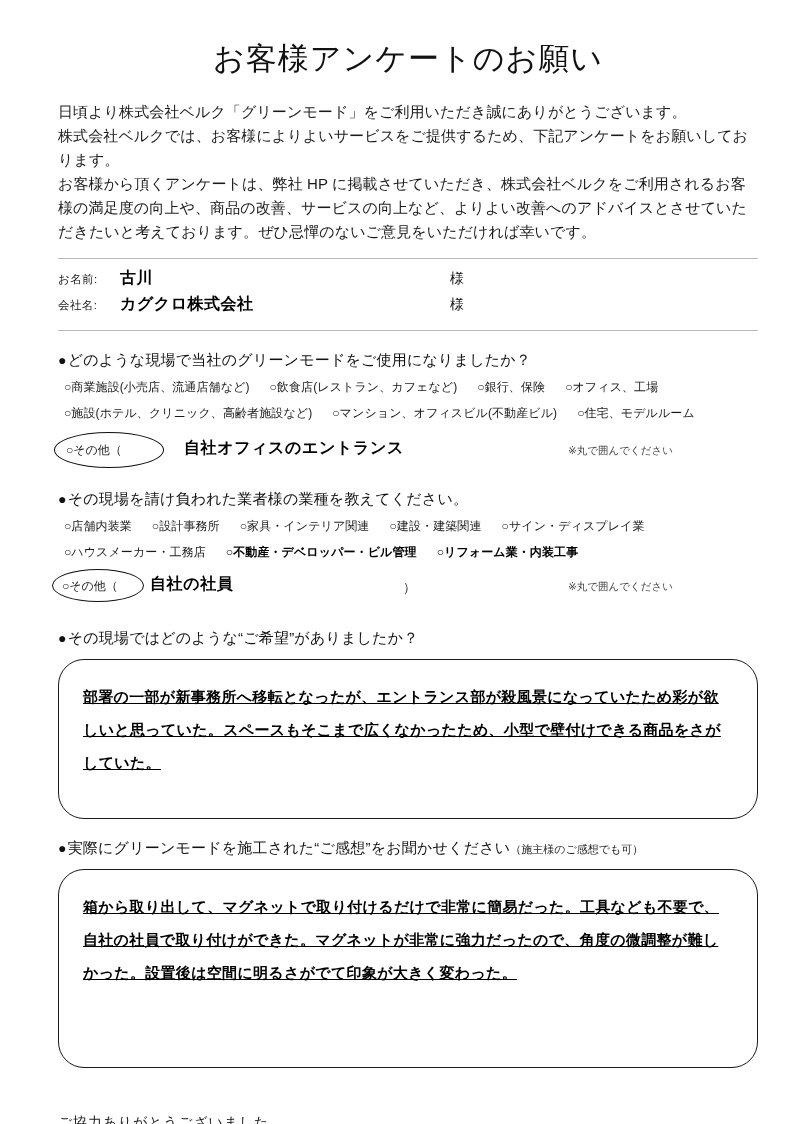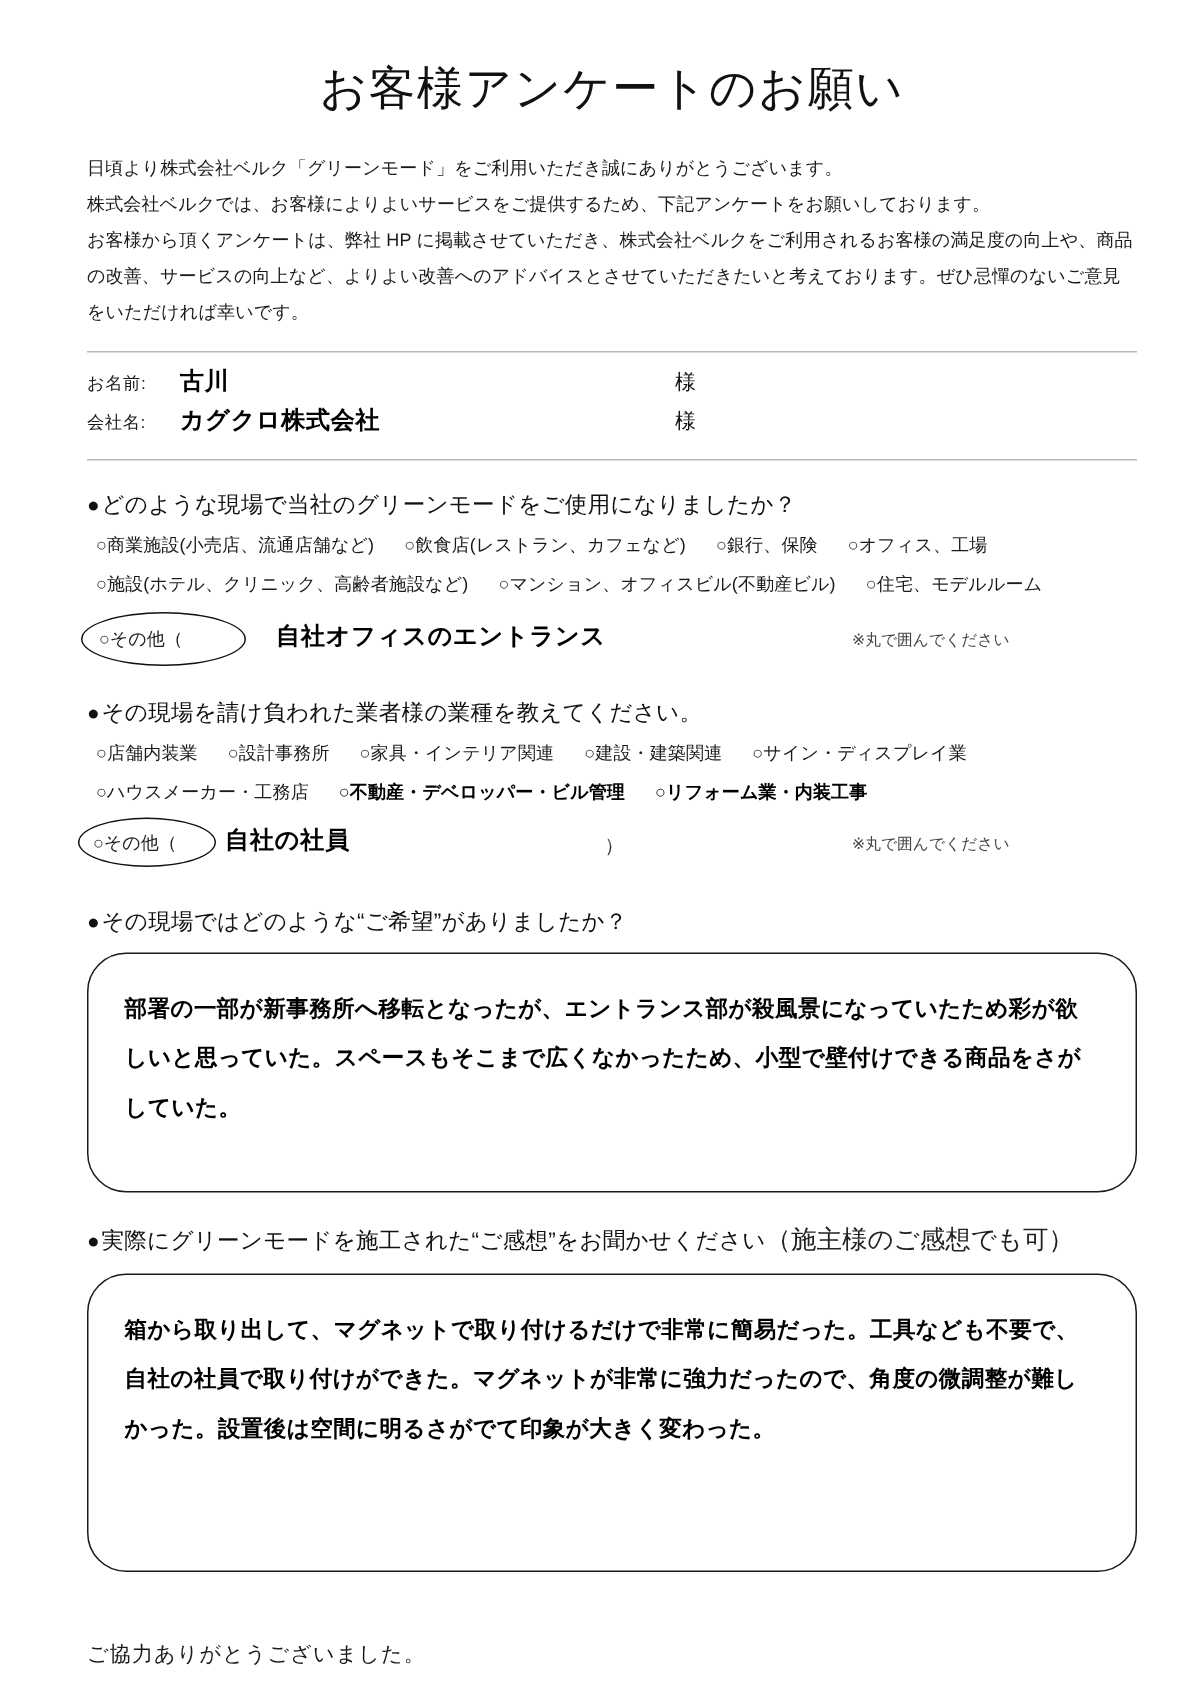--- a/index.html
+++ b/index.html
@@ -33,21 +33,21 @@
     letter-spacing: 1px;
     color: #111;
     margin: 0;
     padding-top: 38px;
     padding-bottom: 10px;
   }
 
   
   .intro {
     margin-top: 10px;
-    font-size: 12px;
+    font-size: 15px;
     line-height: 24px;
     color: #1a1a1a;
     letter-spacing: 0.1px;
   }
   .intro p { margin: 0; }
 
   
   .rule {
     border: none;
     border-top: 1px solid #b9b9b9;
@@ -88,21 +88,21 @@
     color: #111;
     margin-top: 20px;
     margin-bottom: 6px;
     letter-spacing: 0.2px;
   }
   .question .bullet {
     font-size: 14px;
     margin-right: 1px;
   }
   .question .note-inline {
-    font-size: 17px;
+    font-size: 11px;
     color: #222;
     letter-spacing: 0;
     margin-top: 25px;
   }
 
   .options-row {
     font-size: 12px;
     color: #1a1a1a;
     letter-spacing: 0.1px;
     margin: 9px 0 0 6px;
@@ -160,20 +160,21 @@
     padding: 20px 26px 20px 24px;
     margin-top: 11px;
   }
   .answer-box p {
     margin: 0;
     font-size: 15px;
     font-weight: 700;
     line-height: 33px;
     color: #000;
     letter-spacing: 0.3px;
+    text-decoration: underline;
   }
   .box-tall { height: 160px; }
   .box-short { height: 199px; }
 
   
   .footer {
     margin-top: 46px;
     font-size: 14px;
     color: #1a1a1a;
     letter-spacing: 0.8px;

